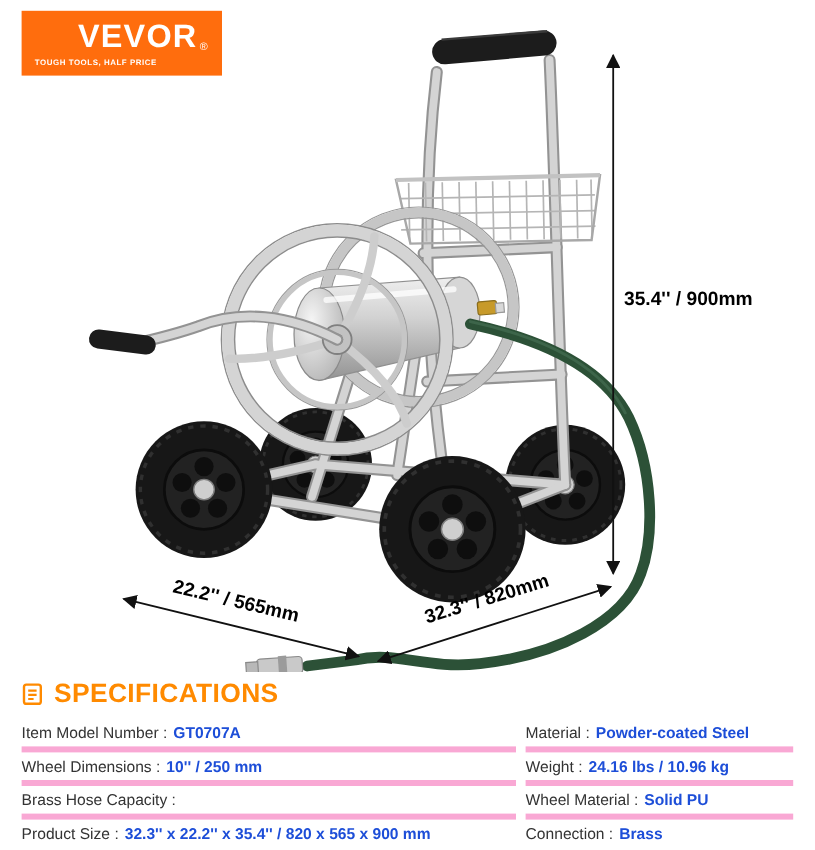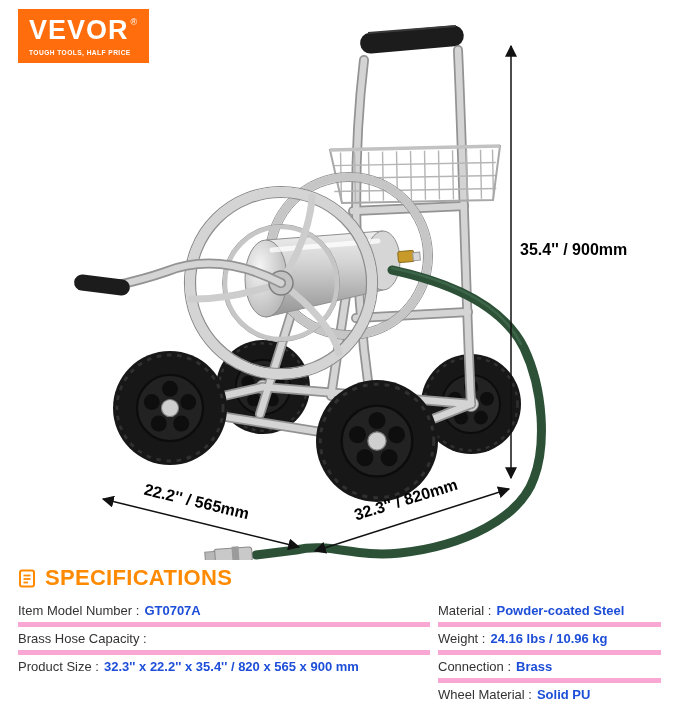--- a/index.html
+++ b/index.html
@@ -1,21 +1,21 @@
 <!DOCTYPE html>
 <html><head>
 <meta charset="utf-8">
 <style>
   html,body{margin:0;padding:0;background:#ffffff;}
   .page{position:relative;width:679px;height:708px;background:#ffffff;overflow:hidden;
         font-family:"Liberation Sans",sans-serif;color:#000;}
 
   
   .logo{position:absolute;left:18px;top:9px;background:#FF6D0D;color:#fff;padding:8px 11px 7px 11px;}
-  .logo-brand{display:flex;align-items:flex-start;font-size:27px;font-weight:bold;letter-spacing:1px;line-height:1;}
+  .logo-brand{display:flex;align-items:flex-end;font-size:27px;font-weight:bold;letter-spacing:1px;line-height:1;margin-left:36px;}
   .logo-reg{font-size:9px;font-weight:normal;margin-left:2px;margin-top:1px;}
   .logo-tagline{font-size:6.6px;font-weight:bold;letter-spacing:0.45px;margin-top:5px;white-space:nowrap;}
 
   
   .hero-svg{position:absolute;left:0;top:0;}
 
   
   .dim-label{position:absolute;font-weight:bold;color:#000;white-space:nowrap;}
   .dim-height{left:520px;top:241px;font-size:16px;}
   .dim-width{left:100px;top:493px;width:193px;text-align:center;font-size:16px;transform:rotate(13.5deg);}
@@ -201,40 +201,44 @@
     <span class="txt">SPECIFICATIONS</span>
   </div>
 
   <div class="specs">
     <div class="spec-col">
       <div class="spec-row">
         <span class="spec-label">Item Model Number :</span>
         <span class="spec-value">GT0707A</span>
       </div>
       <div class="spec-row">
+        <span class="spec-label">Wheel Dimensions :</span>
+        <span class="spec-value">10'' / 250 mm</span>
+      </div>
+      <div class="spec-row">
         <span class="spec-label">Brass Hose Capacity :</span>
       </div>
       <div class="spec-row">
         <span class="spec-label">Product Size :</span>
         <span class="spec-value">32.3'' x 22.2'' x 35.4'' / 820 x 565 x 900 mm</span>
       </div>
     </div>
     <div class="spec-col">
       <div class="spec-row">
         <span class="spec-label">Material :</span>
         <span class="spec-value">Powder-coated Steel</span>
       </div>
       <div class="spec-row">
         <span class="spec-label">Weight :</span>
         <span class="spec-value">24.16 lbs / 10.96 kg</span>
       </div>
       <div class="spec-row">
+        <span class="spec-label">Wheel Material :</span>
+        <span class="spec-value">Solid PU</span>
+      </div>
+      <div class="spec-row">
         <span class="spec-label">Connection :</span>
         <span class="spec-value">Brass</span>
       </div>
-      <div class="spec-row">
-        <span class="spec-label">Wheel Material :</span>
-        <span class="spec-value">Solid PU</span>
-      </div>
     </div>
   </div>
 
 </div>
 
 </body></html>

